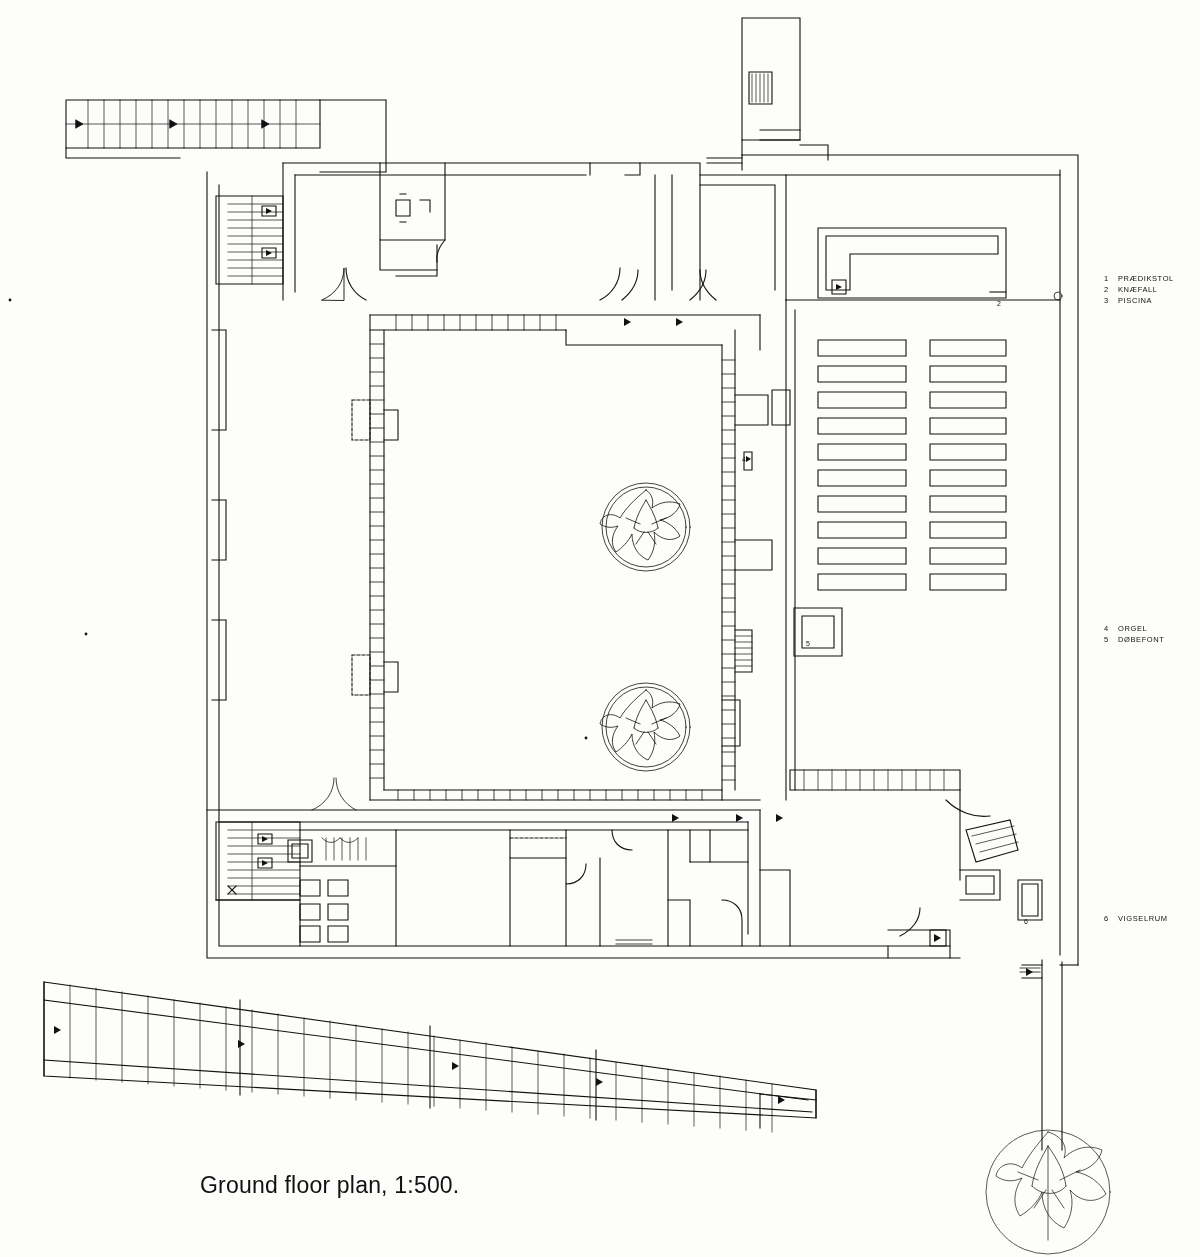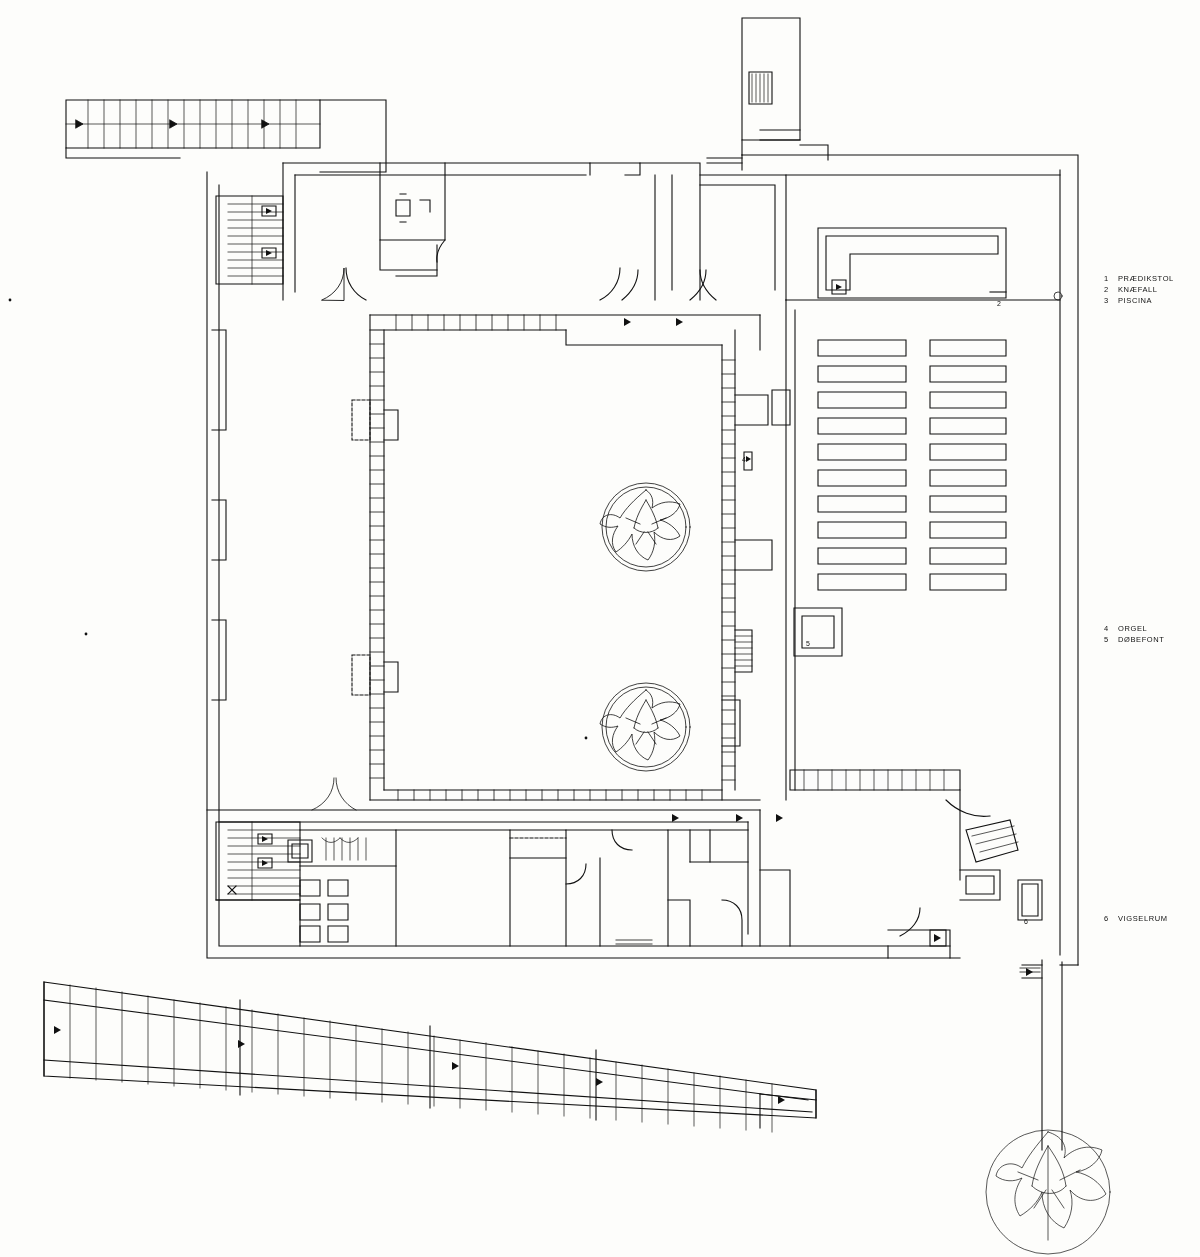--- a/index.html
+++ b/index.html
@@ -457,14 +457,15 @@
     </div>
   </div>
 
   <div class="legend-block" id="legend-3">
     <div class="legend-row">
       <span class="legend-num">6</span>
       <span>VIGSELRUM</span>
     </div>
   </div>
 
+  <div class="caption">Ground floor plan, 1:500.</div>
 
 </div>
 
 </body></html>

